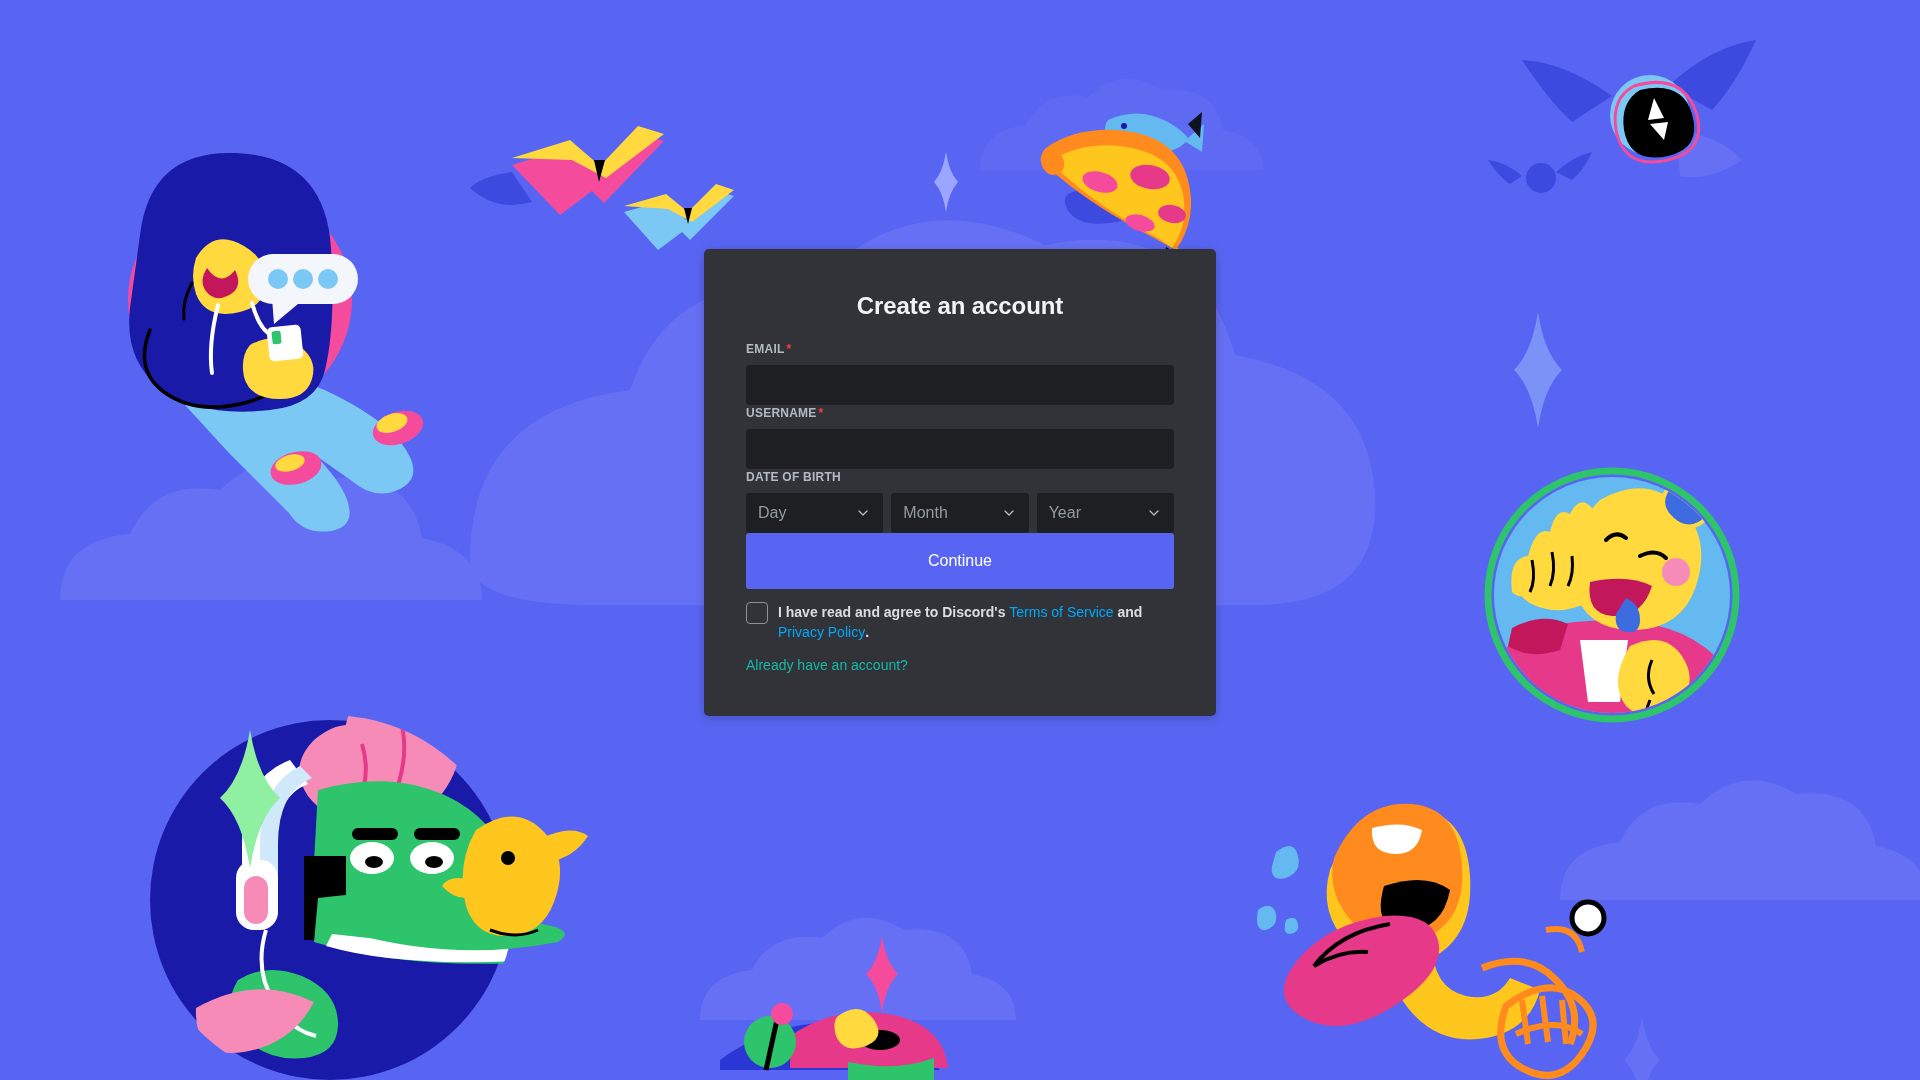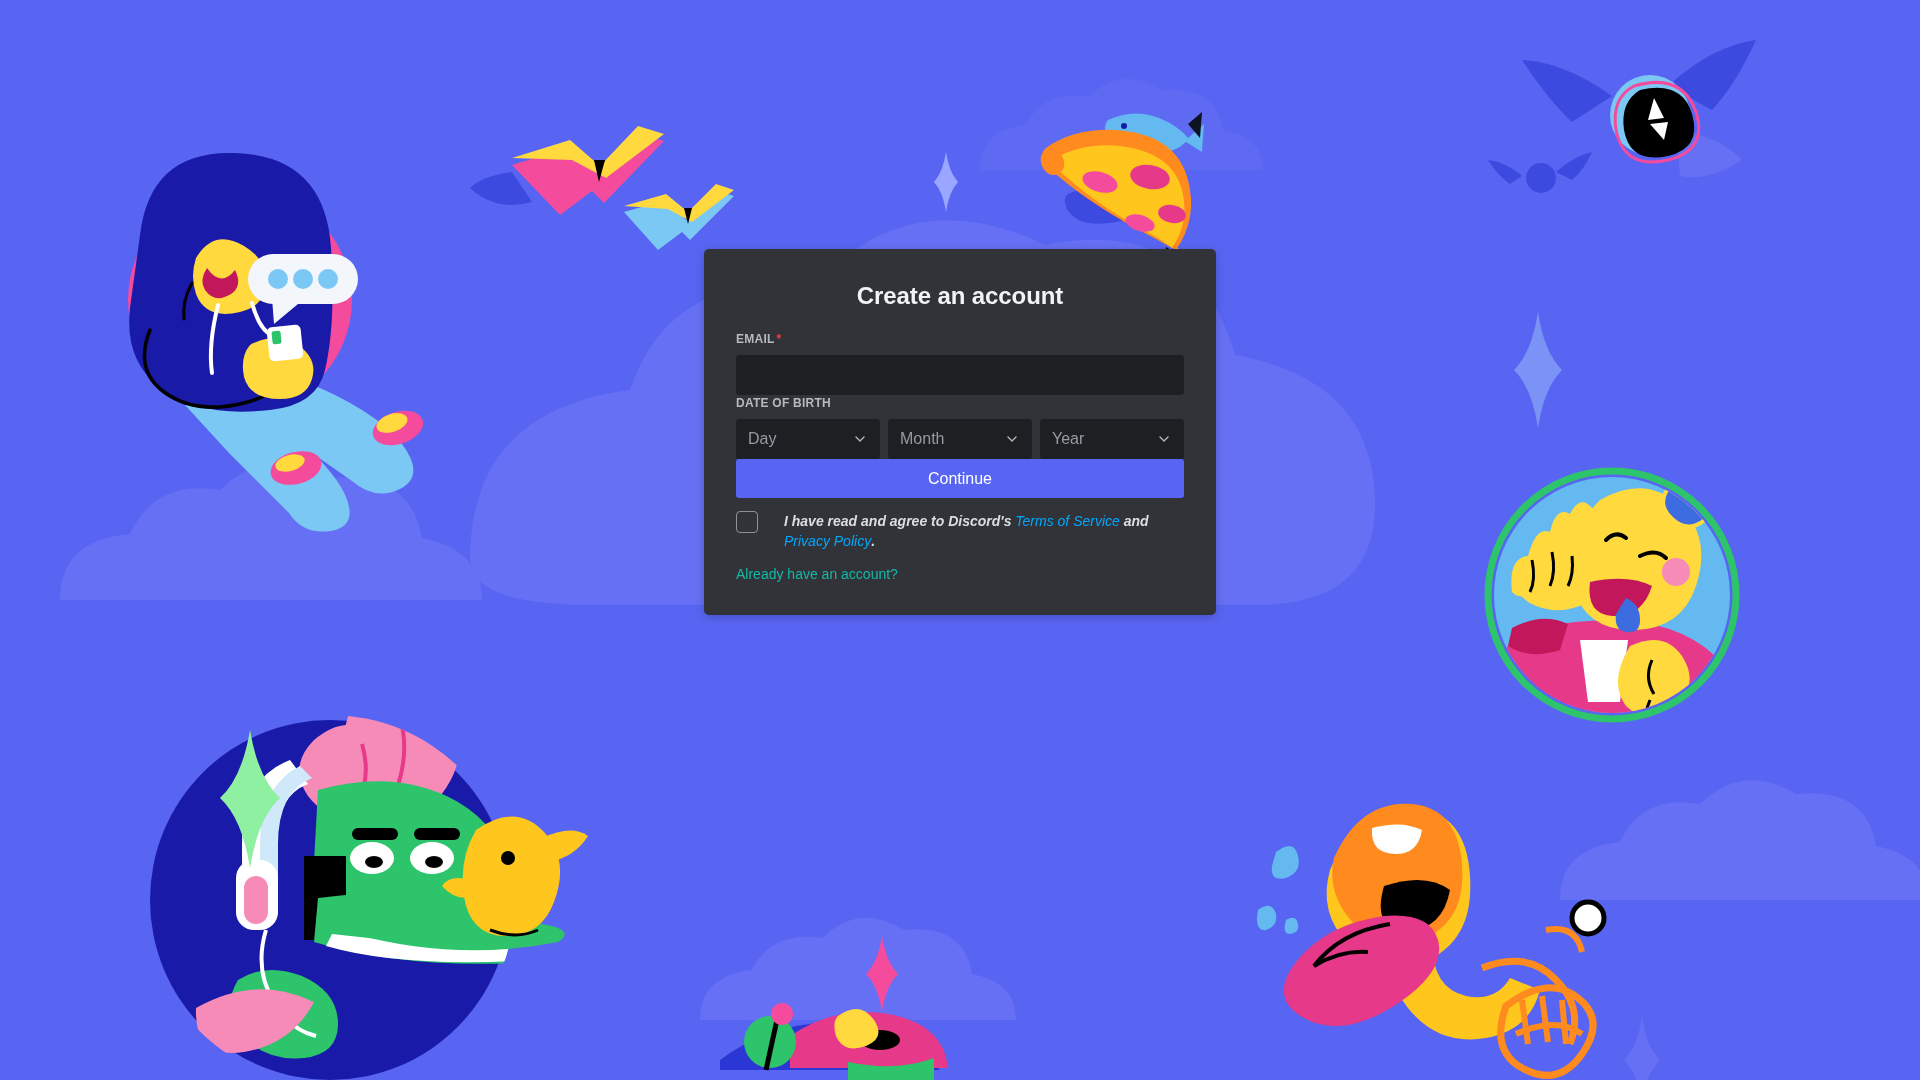--- a/index.html
+++ b/index.html
@@ -17,21 +17,21 @@
   
   .card-wrap {
     position: absolute;
     left: 704px; top: 249px;
     width: 512px;
     z-index: 50;
   }
   .card {
     background: #313338;
     border-radius: 5px;
-    padding: 32px;
+    padding: 42px;
     box-shadow: 0 2px 10px 0 rgba(0,0,0,.2);
   }
   .card-title {
     color: #f2f3f5;
     font-size: 24px;
     font-weight: bold;
     line-height: 30px;
     text-align: center;
     margin-bottom: 20px;
     letter-spacing: -.1px;
@@ -81,39 +81,38 @@
     line-height: 20px;
     flex: 1;
     white-space: nowrap;
     overflow: hidden;
   }
   .chev { flex: 0 0 auto; display: block; }
 
   .continue-btn {
     display: block;
     width: 100%;
-    height: 39px;
+    height: 56px;
     background: #5865f2;
     border: none;
     border-radius: 3px;
     color: #ffffff;
     font-size: 16px;
     font-weight: 500;
     font-family: "Liberation Sans", sans-serif;
     cursor: pointer;
     margin-bottom: 8px;
   }
 
   .tos-row {
     display: flex;
     align-items: flex-start;
-    gap: 26px;
+    gap: 10px;
     margin-top: 12px;
     margin-bottom: 14px;
-    font-style: italic;
   }
   .checkbox {
     flex: 0 0 auto;
     width: 22px; height: 22px;
     border: 1px solid #8e9297;
     border-radius: 4px;
     background: transparent;
     cursor: pointer;
     margin-top: 1px;
   }
@@ -397,20 +396,26 @@
 
     
     <div class="field">
       <label class="field-label">
         <span>EMAIL</span><span class="req">*</span>
       </label>
       <input class="text-input" type="email" value="" placeholder="" style="">
     </div>
 
     
+    <div class="field">
+      <label class="field-label">
+        <span>USERNAME</span><span class="req">*</span>
+      </label>
+      <input class="text-input" type="text" value="" placeholder="" style="">
+    </div>
 
     
 
     
     <div class="field">
       <label class="field-label">DATE OF BIRTH</label>
       <div class="dob-row">
 
         <div class="select">
           <span class="select-value">Day</span>

